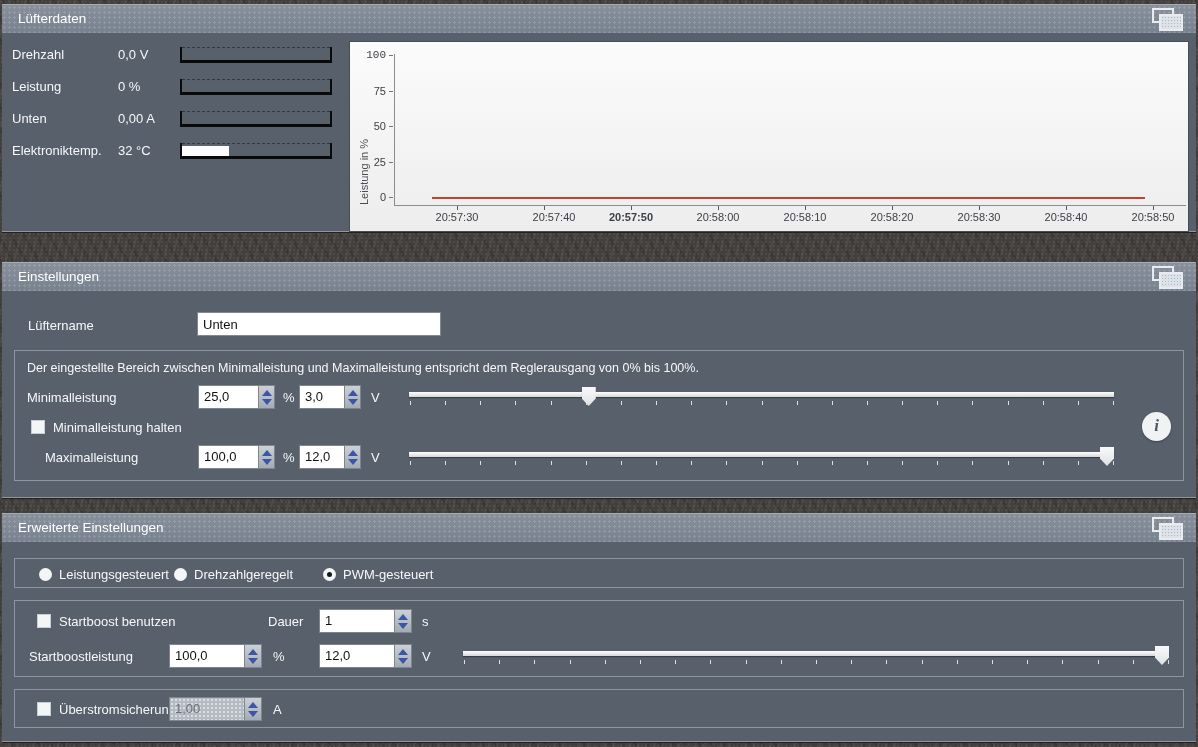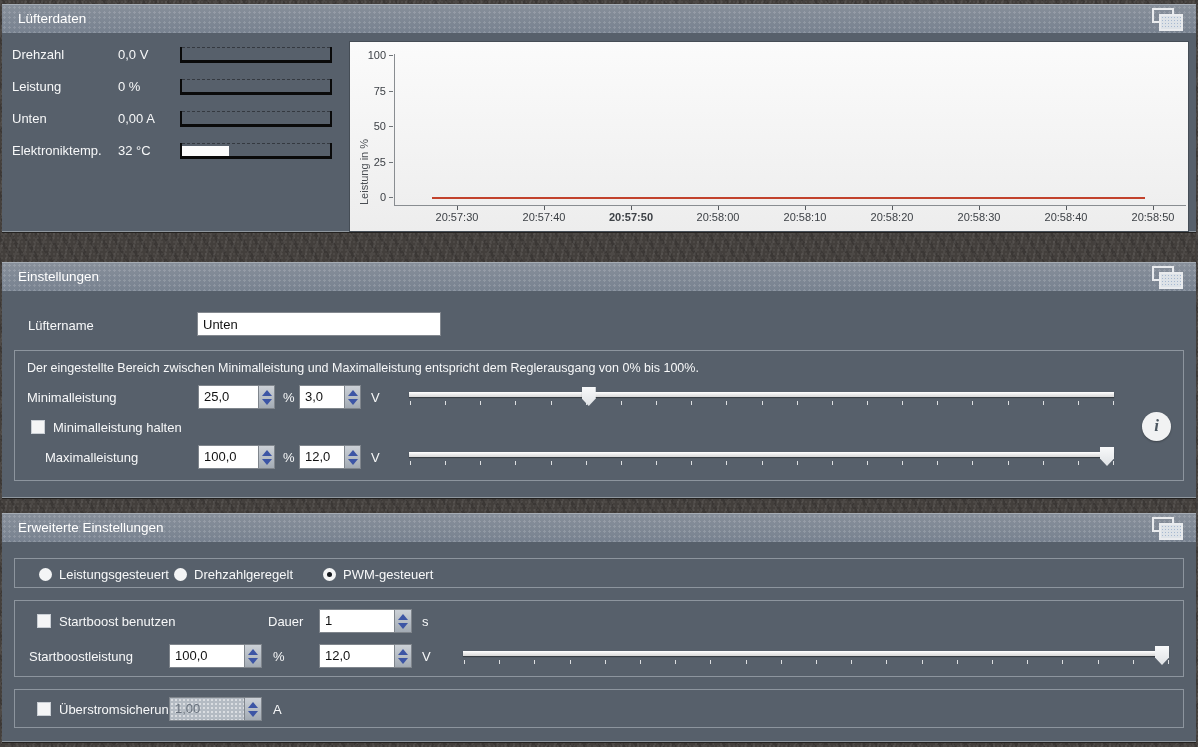--- a/index.html
+++ b/index.html
@@ -156,36 +156,36 @@
             <div class="reading-fill" style="width: 32%;"></div>
           </div>
         </div>
       </div>
 
     <div id="chart">
       <div class="chart-ylabel">Leistung in %</div>
       <div class="axis-y"></div>
       <div class="axis-x"></div>
       <div id="chart-yticks">
-          <div class="ytick-label" style="left: 6px; top: 6px;">100</div>
+          <div class="ytick-label" style="left: 6px; top: 6px; font-family: Liberation Mono, monospace;">100</div>
           <div class="ytick-mark" style="left: 39px; top: 13px;"></div>
           <div class="ytick-label" style="left: 6px; top: 41.5px;">75</div>
           <div class="ytick-mark" style="left: 39px; top: 48.5px;"></div>
           <div class="ytick-label" style="left: 6px; top: 77px;">50</div>
           <div class="ytick-mark" style="left: 39px; top: 84px;"></div>
           <div class="ytick-label" style="left: 6px; top: 112.5px;">25</div>
           <div class="ytick-mark" style="left: 39px; top: 119.5px;"></div>
           <div class="ytick-label" style="left: 6px; top: 148px;">0</div>
           <div class="ytick-mark" style="left: 39px; top: 155px;"></div>
         </div>
       <div id="chart-xticks">
           <div class="xtick-mark" style="left: 107px;"></div>
           <div class="xtick-label" style="left: 107px;">20:57:30</div>
           <div class="xtick-mark" style="left: 194px;"></div>
-          <div class="xtick-label" style="left: 194px;">20:57:40</div>
+          <div class="xtick-label" style="left: 204px;">20:57:40</div>
           <div class="xtick-mark" style="left: 281px;"></div>
           <div class="xtick-label" style="left: 281px; font-weight: bold;">20:57:50</div>
           <div class="xtick-mark" style="left: 368px;"></div>
           <div class="xtick-label" style="left: 368px;">20:58:00</div>
           <div class="xtick-mark" style="left: 455px;"></div>
           <div class="xtick-label" style="left: 455px;">20:58:10</div>
           <div class="xtick-mark" style="left: 542px;"></div>
           <div class="xtick-label" style="left: 542px;">20:58:20</div>
           <div class="xtick-mark" style="left: 629px;"></div>
           <div class="xtick-label" style="left: 629px;">20:58:30</div>

